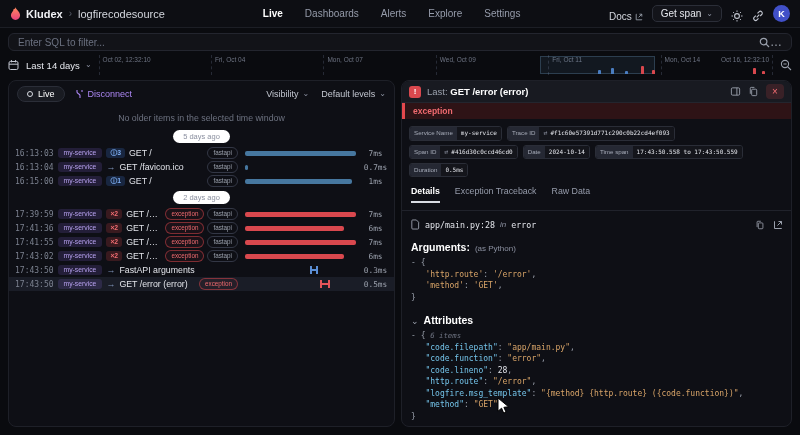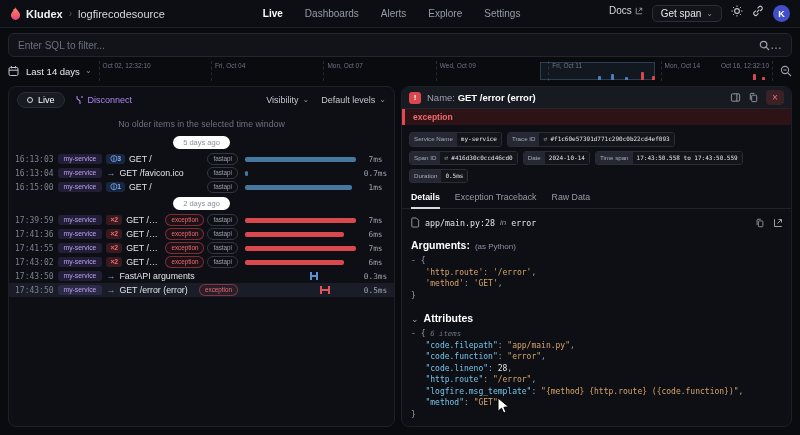--- a/index.html
+++ b/index.html
@@ -9,28 +9,28 @@
 
 
 .topnav{height:28px;flex:0 0 28px;display:flex;align-items:center;gap:6px;padding:0 10px;background:#0d0e13;border-bottom:1px solid #1c1e25;position:relative;z-index:5}
 .brand{display:flex;align-items:center;gap:5px}
 .brand-name{font-size:11px;font-weight:bold;color:#f2f3f7}
 .crumb-sep{color:#565b68;font-size:10px;padding:0 1px}
 .project{font-size:11px;color:#d4d7de}
 .nav-tabs{position:absolute;left:50%;top:0;transform:translateX(-53%);height:100%;display:flex;align-items:center}
 .nav-tab{font-size:10px;color:#969cab;padding:0 11px;line-height:28px;cursor:pointer;white-space:nowrap}
 .nav-tab.active{color:#fff;font-weight:bold}
-.nav-right{margin-left:auto;display:flex;align-items:flex-start;gap:9px}
+.nav-right{margin-left:auto;display:flex;align-items:flex-end;gap:9px}
 .docs-link{font-size:10px;color:#d4d7de;display:flex;align-items:center;gap:3px}
 .gethelp{font-size:10px;color:#e6e8ee;border:1px solid #2b2e38;border-radius:5px;padding:2px 8px;display:flex;gap:5px;align-items:center;background:#13141a}
 .chev{color:#8b90a0;font-size:8px;line-height:1}
 .avatar{width:17px;height:17px;border-radius:50%;background:#4150c8;color:#fff;font-size:9px;font-weight:bold;display:flex;align-items:center;justify-content:center}
 
 
-.searchbar{margin:5px 8px 0;height:24px;flex:0 0 auto;background:#121318;border:1px solid #23252e;border-radius:6px;display:flex;align-items:center;padding:0 9px;}
+.searchbar{margin:5px 8px 0;height:18px;flex:0 0 auto;background:#121318;border:1px solid #23252e;border-radius:6px;display:flex;align-items:center;padding:0 9px;}
 .searchbar input{flex:1;background:transparent;border:none;outline:none;color:#e6e8ee;font-size:10px;font-family:"Liberation Sans",sans-serif}
 .searchbar input::placeholder{color:#6b7180}
 .dots{color:#9aa0ac;font-size:12px;line-height:1}
 
 
 .timebar{margin:4px 8px 0;height:20px;flex:0 0 auto;display:flex;align-items:center;gap:7px}
 .range-btn{display:flex;align-items:center;gap:5px;font-size:9.5px;color:#e6e8ee;white-space:nowrap}
 .track{flex:1;height:100%;position:relative}
 .tick{position:absolute;top:0;bottom:0;border-left:1px dashed #262a35;padding:1px 0 0 3px;font-size:6.5px;color:#6d7382;white-space:nowrap}
 .tick.last{border-left:none;border-right:1px dashed #262a35;padding:1px 3px 0 0}
@@ -86,21 +86,21 @@
 .rp-title .nm{color:#fff;font-weight:bold}
 .rp-icons{margin-left:auto;display:flex;gap:7px;align-items:center}
 .close-btn{width:18px;height:15px;border-radius:4px;background:rgba(229,72,77,0.16);color:#f26d72;display:flex;align-items:center;justify-content:center;font-size:10px;line-height:1}
 .banner{background:#2e1316;border-left:3px solid #e5484d;color:#ef6a6f;font-size:8.5px;font-weight:bold;padding:3px 8px}
 .rp-body{flex:1;overflow:hidden;position:relative}
 .meta{display:flex;flex-wrap:wrap;gap:4px 5px;padding:7px 7px 3px}
 .mbadge{display:inline-flex;border-radius:3px;overflow:hidden;border:1px solid #2a2d37;line-height:1}
 .mlabel{background:#252833;color:#a6abb8;padding:3px 4px;font-size:6.2px}
 .mvalue{background:#14151b;color:#e2e4ea;padding:3px 4px;font-size:6px;font-family:"DejaVu Sans Mono",monospace;display:flex;gap:3px;align-items:center}
 .mvalue .swap{color:#8b90a0;font-size:6.5px}
-.rp-tabs{display:flex;gap:15px;padding:6px 9px 0;border-bottom:1px solid #20222b}
+.rp-tabs{display:flex;gap:15px;padding:6px 9px 8px;border-bottom:1px solid #20222b}
 .rp-tab{font-size:8.8px;color:#969cab;padding-bottom:5px;cursor:pointer;white-space:nowrap}
 .rp-tab.active{color:#fff;font-weight:bold;border-bottom:2px solid #d8dbe2;margin-bottom:-1px}
 .src-row{display:flex;align-items:center;gap:5px;margin:8px 8px 0;font-family:"DejaVu Sans Mono",monospace;font-size:8.3px}
 .src-file{color:#e2e4ea}
 .src-in{color:#8b90a0;font-family:"Liberation Sans",sans-serif;font-style:italic;font-size:8px}
 .src-fn{color:#e2e4ea}
 .src-icons{margin-left:auto;display:flex;gap:8px}
 .sec-head{display:flex;align-items:baseline;gap:5px;margin:11px 9px 4px}
 .sec-chev{color:#9aa0ac;font-size:9px}
 .sec-title{font-size:10.5px;font-weight:bold;color:#fff}
@@ -354,21 +354,21 @@
           </span>
           <span class="dur">0.5ms</span>
         </div>
       </div>
   </div>
 
   <div class="panel right">
     <div class="rp-head">
       <span class="err-ic">!</span>
       <span class="rp-title">
-        <span class="pre">Name:</span>
+        <span class="pre">Last:</span>
         <span class="nm">GET /error (error)</span>
       </span>
       <span class="rp-icons">
         <svg width="11" height="11" viewBox="0 0 12 12">
           <rect x="1.5" y="2" width="9" height="8" rx="1.4" stroke="#9aa0ac" fill="none" stroke-width="1"></rect>
           <path d="M7.5 2v8" stroke="#9aa0ac" stroke-width="1"></path>
         </svg>
         <svg width="11" height="11" viewBox="0 0 12 12">
           <rect x="4" y="3.5" width="5.5" height="7" rx="1" stroke="#9aa0ac" fill="none" stroke-width="1"></rect>
           <path d="M2.5 8.5v-6a1 1 0 0 1 1-1H7" stroke="#9aa0ac" fill="none" stroke-width="1"></path>

